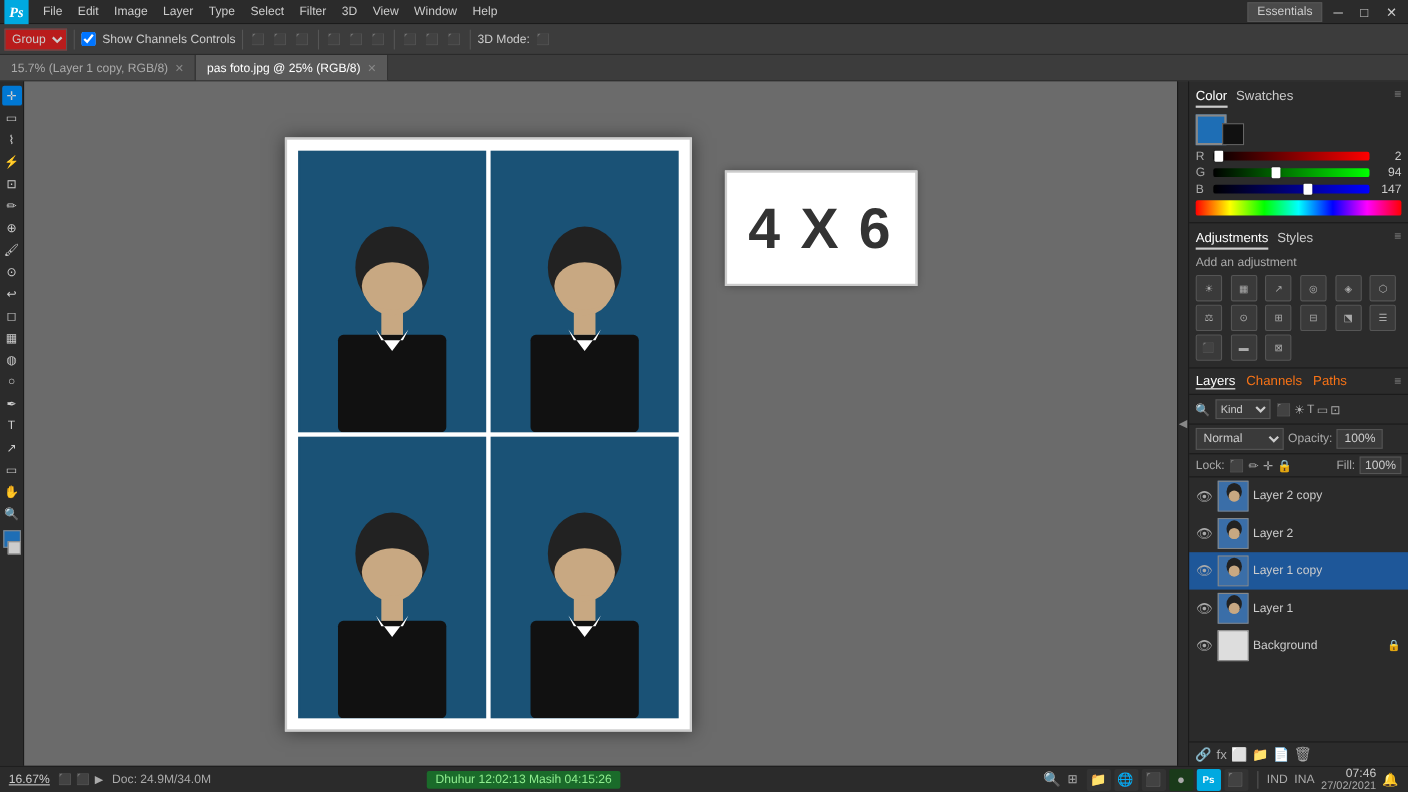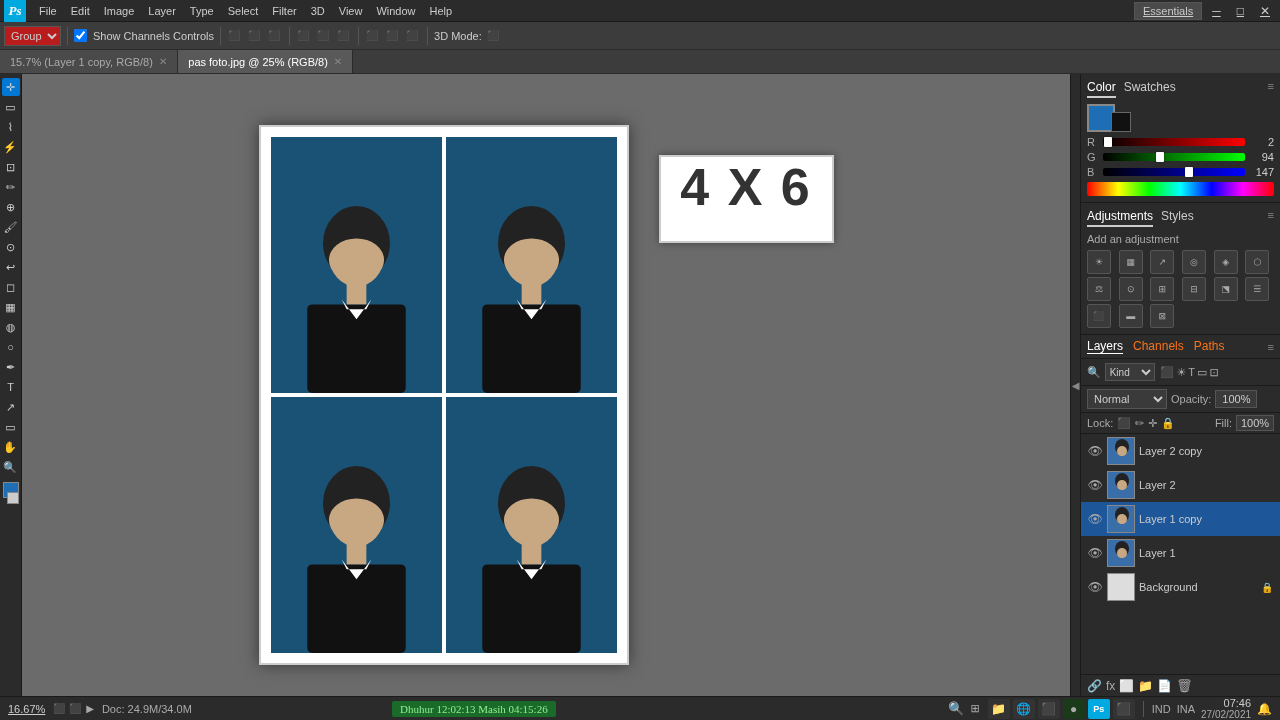--- a/index.html
+++ b/index.html
@@ -72,21 +72,21 @@
     .layer-item.selected { background: #1e5799; }
     .layer-visibility { width: 16px; height: 16px; display: flex; align-items: center; justify-content: center; cursor: pointer; color: #aaa; font-size: 12px; }
     .layer-thumb { width: 28px; height: 28px; background: #555; border: 1px solid #777; flex-shrink: 0; overflow: hidden; }
     .layer-name { font-size: 11px; color: #ccc; flex: 1; }
     .layer-lock { color: #888; font-size: 10px; }
 
     
     #statusbar { display: flex; align-items: center; background: #2b2b2b; height: 24px; padding: 0 8px; border-top: 1px solid #1a1a1a; font-size: 11px; color: #aaa; gap: 8px; }
     #statusbar .status-zoom { color: #ccc; text-decoration: underline; }
     #statusbar .status-doc { color: #aaa; }
-    #statusbar .status-time { background: #1a6b2a; color: #90ee90; padding: 2px 8px; border-radius: 2px; margin: 0 auto; font-family: Liberation Serif, serif; }
+    #statusbar .status-time { background: #1a6b2a; color: #90ee90; padding: 2px 8px; border-radius: 2px; margin: 0 auto; }
 
     
     #collapse-handle { width: 10px; background: #2b2b2b; display: flex; align-items: center; justify-content: center; cursor: pointer; color: #888; font-size: 10px; border-left: 1px solid #1a1a1a; }
   </style>
 </head>
 <body>
 
 <div id="menubar">
   <div class="ps-logo">
     <span style="font-family:Georgia,serif;font-style:italic;font-weight:bold;font-size:13px;color:white;">Ps</span>
@@ -95,21 +95,21 @@
   <div class="menu-item">Edit</div>
   <div class="menu-item">Image</div>
   <div class="menu-item">Layer</div>
   <div class="menu-item">Type</div>
   <div class="menu-item">Select</div>
   <div class="menu-item">Filter</div>
   <div class="menu-item">3D</div>
   <div class="menu-item">View</div>
   <div class="menu-item">Window</div>
   <div class="menu-item">Help</div>
-  <div style="margin-left:auto;display:flex;align-items:center;gap:4px;text-decoration:underline;">
+  <div style="margin-left:auto;display:flex;align-items:center;gap:4px;">
     <span style="background:#4a4a4a;border:1px solid #555;padding:2px 8px;font-size:11px;cursor:pointer;">Essentials</span>
     <span style="padding:0 6px;cursor:pointer;">─</span>
     <span style="padding:0 6px;cursor:pointer;">□</span>
     <span style="padding:0 6px;cursor:pointer;">✕</span>
   </div>
 </div>
 
 <div id="toolbar">
   <select>
     <option>Group</option>
@@ -228,21 +228,21 @@
             <polygon points="70,165 85,185 100,165 95,175 75,175" fill="white"></polygon>
             <rect x="75" y="140" width="20" height="30" fill="#c8a882"></rect>
             <ellipse cx="85" cy="120" rx="28" ry="32" fill="#c8a882"></ellipse>
             <ellipse cx="85" cy="108" rx="34" ry="38" fill="#222"></ellipse>
             <ellipse cx="85" cy="125" rx="28" ry="22" fill="#c8a882"></ellipse>
           </svg>
         </div>
       </div>
 
       <div style="display:flex;flex-direction:column;gap:80px;margin-top:30px;">
-        <div style="background:white;border:2px solid #ccc;width:175px;height:88px;display:flex;align-items:flex-start;justify-content:center;box-shadow:0 0 8px rgba(0,0,0,0.4);">
+        <div style="background:white;border:2px solid #ccc;width:175px;height:105px;display:flex;align-items:center;justify-content:center;box-shadow:0 0 8px rgba(0,0,0,0.4);">
           <span style="font-size:52px;font-weight:bold;color:#333;letter-spacing:2px;">4 X 6</span>
         </div>
       </div>
     </div>
   </div>
 
   <div id="collapse-handle">◀</div>
 
   <div id="right-panel">
 

